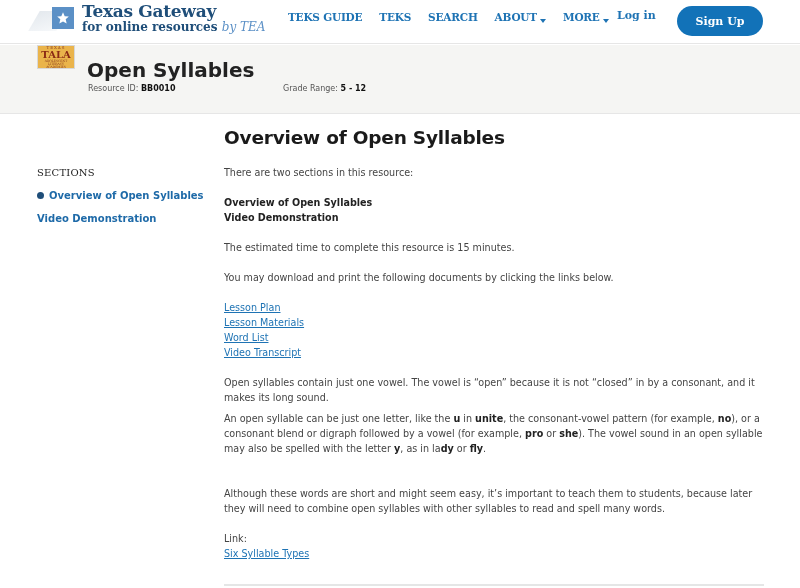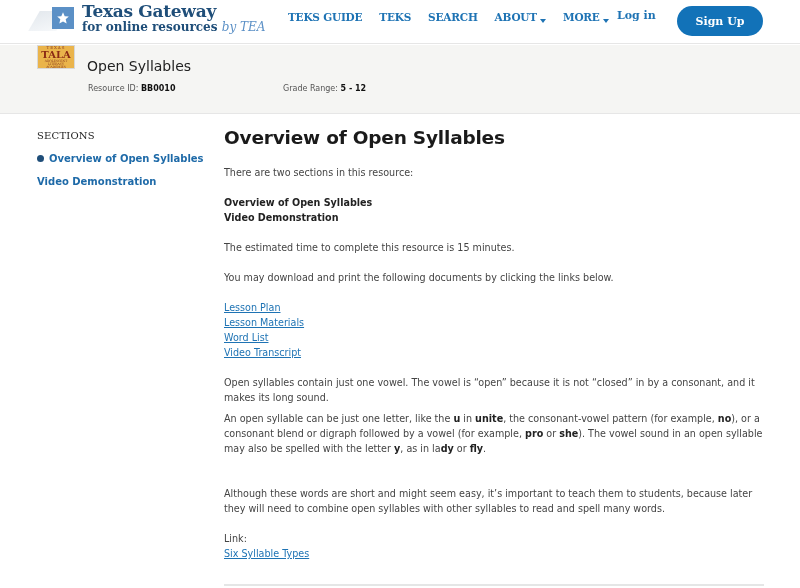--- a/index.html
+++ b/index.html
@@ -22,28 +22,28 @@
   .caret { display: inline-block; width: 0; height: 0; border-left: 3px solid transparent; border-right: 3px solid transparent; border-top: 4px solid #1e73b4; margin-left: 3px; }
   .login { position: absolute; left: 617px; top: 9px; font-family: "DejaVu Serif", serif; font-weight: bold; font-size: 11px; color: #1e73b4; text-align: right; }
   .signup { position: absolute; left: 677px; top: 6px; width: 86px; height: 30px; border-radius: 15px; background: #1272b8; color: #fff; font-family: "DejaVu Serif", serif; font-weight: bold; font-size: 11px; display: flex; align-items: center; justify-content: center; border: none; }
 
   
   .res-header { position: absolute; left: 0; top: 45px; width: 800px; height: 69px; background: #f5f5f3; border-bottom: 1px solid #e6e6e6; }
   .tala-logo { position: absolute; left: 37px; top: 0; width: 38px; height: 24px; background: #eab44b; border: 1px solid #d8d8d8; display: flex; flex-direction: column; align-items: center; justify-content: center; }
   .tala-top { font-family: "DejaVu Serif", serif; font-size: 4px; color: #8a3a1e; letter-spacing: 1px; }
   .tala-main { font-family: "DejaVu Serif", serif; font-size: 10px; color: #8a2a14; font-weight: bold; line-height: 1; }
   .tala-bottom { font-family: "DejaVu Serif", serif; font-size: 3px; color: #8a3a1e; line-height: 1.1; text-align: center; }
-  .res-title { position: absolute; left: 87px; top: 13px; font-size: 14px; font-weight: normal; color: #222; font-family: "DejaVu Sans", sans-serif; }
+  .res-title { position: absolute; left: 87px; top: 13px; font-size: 20px; font-weight: bold; color: #222; font-family: "DejaVu Sans", sans-serif; }
   .res-id { position: absolute; left: 88px; top: 39px; font-size: 8px; color: #555; }
   .res-id b, .grade b { color: #111; }
   .grade { position: absolute; left: 283px; top: 39px; font-size: 8px; color: #555; }
 
   
   .sidebar { position: absolute; left: 37px; top: 130px; width: 170px; }
-  .sections-label { font-family: "DejaVu Serif", serif; font-size: 10px; color: #222; letter-spacing: 0.2px; }
+  .sections-label { font-family: "DejaVu Serif", serif; font-size: 10px; color: #222; letter-spacing: 0.2px; margin-top: 37px; }
   .side-item { font-size: 10px; font-weight: bold; color: #1e6aa8; margin-top: 12px; display: flex; align-items: center; cursor: pointer; }
   .dot { width: 7px; height: 7px; border-radius: 50%; background: #1f4e79; margin-right: 5px; }
 
   
   .main { position: absolute; left: 224px; top: 126px; width: 540px; font-size: 9.6px; color: #444; line-height: 15px; }
   .main h1 { font-size: 18.5px; font-weight: bold; color: #1a1a1a; line-height: 24px; margin-bottom: 15px; letter-spacing: -0.2px; }
   .main p { margin-bottom: 15px; }
   .main .strong-lines { color: #222; font-weight: bold; }
   .main a { color: #1e73b4; text-decoration: underline; display: block; cursor: pointer; }
   .main b { color: #222; }

